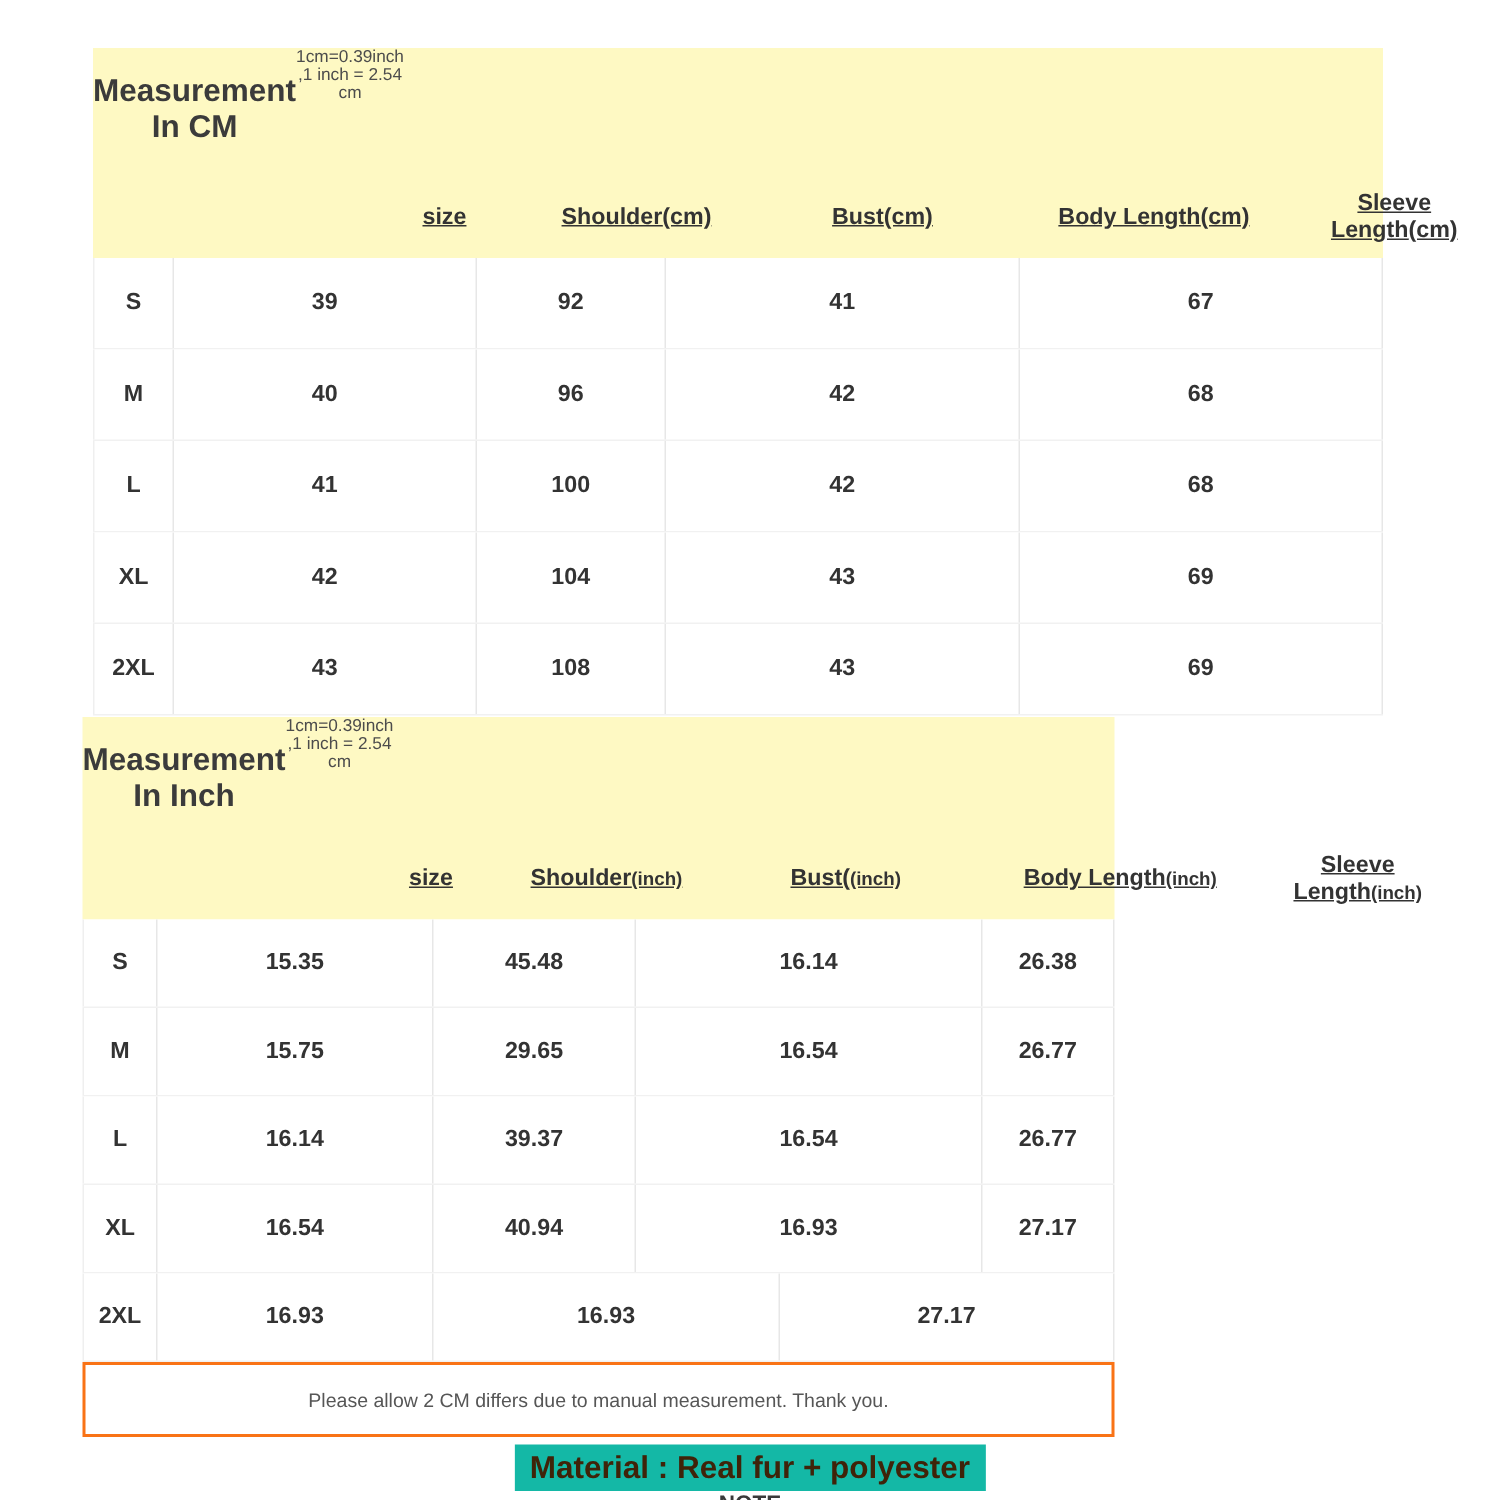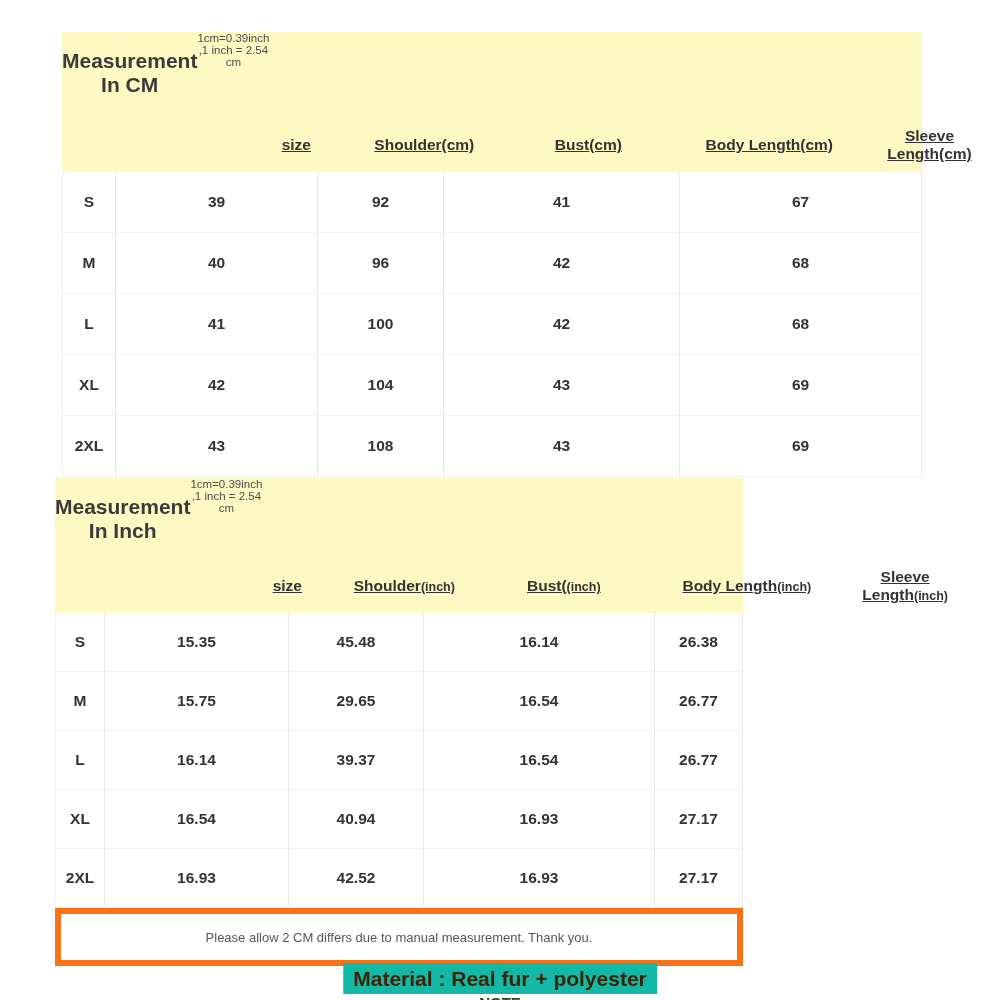--- a/index.html
+++ b/index.html
@@ -33,21 +33,21 @@
   #inch-table .c3{width:231px;} #inch-table .c4{flex:1;}
 
   .body-row { display:flex; background:#ffffff; border-bottom:1px solid #f1f1f1;
               font-weight:bold; font-size:15.5px; color:#333; }
   #cm-table   .body-row { height:60px; }
   #inch-table .body-row { height:58px; }
   .cell { display:flex; align-items:center; justify-content:center;
           border-right:1px solid #e7e7e7; box-sizing:border-box; }
   .cell.c0 { border-left:1px solid #efefef; }
 
-  .note-row { height:46px; border:6px solid #f97316; background:#ffffff;
+  .note-row { height:46px; border:2px solid #f97316; background:#ffffff;
               display:flex; align-items:center; justify-content:center;
               font-size:13px; color:#565656; }
 
   .material { position:absolute; top:963px; left:50%; transform:translateX(-50%);
               background:#14b8a6; color:#3f2309; font-weight:bold; font-size:21px;
               line-height:29px; padding:1px 10px; white-space:nowrap; }
   .note-cut { position:absolute; top:994px; left:50%; transform:translateX(-50%);
               font-weight:bold; font-size:15px; color:#3a3a3a; }
 </style>
 </head>
@@ -140,21 +140,20 @@
     <div class="body-row">
       <div class="cell c0">XL</div>
       <div class="cell c1">16.54</div>
       <div class="cell c2">40.94</div>
       <div class="cell c3">16.93</div>
       <div class="cell c4">27.17</div>
     </div>
     <div class="body-row">
       <div class="cell c0">2XL</div>
       <div class="cell c1">16.93</div>
-      <div class="cell c2">42.52</div>
       <div class="cell c3">16.93</div>
       <div class="cell c4">27.17</div>
     </div>
     <div class="note-row">Please allow 2 CM differs due to manual measurement. Thank you.</div>
   </div>
 
   <div class="material">Material : Real fur + polyester</div>
   <div class="note-cut">NOTE</div>
 
 </div>

